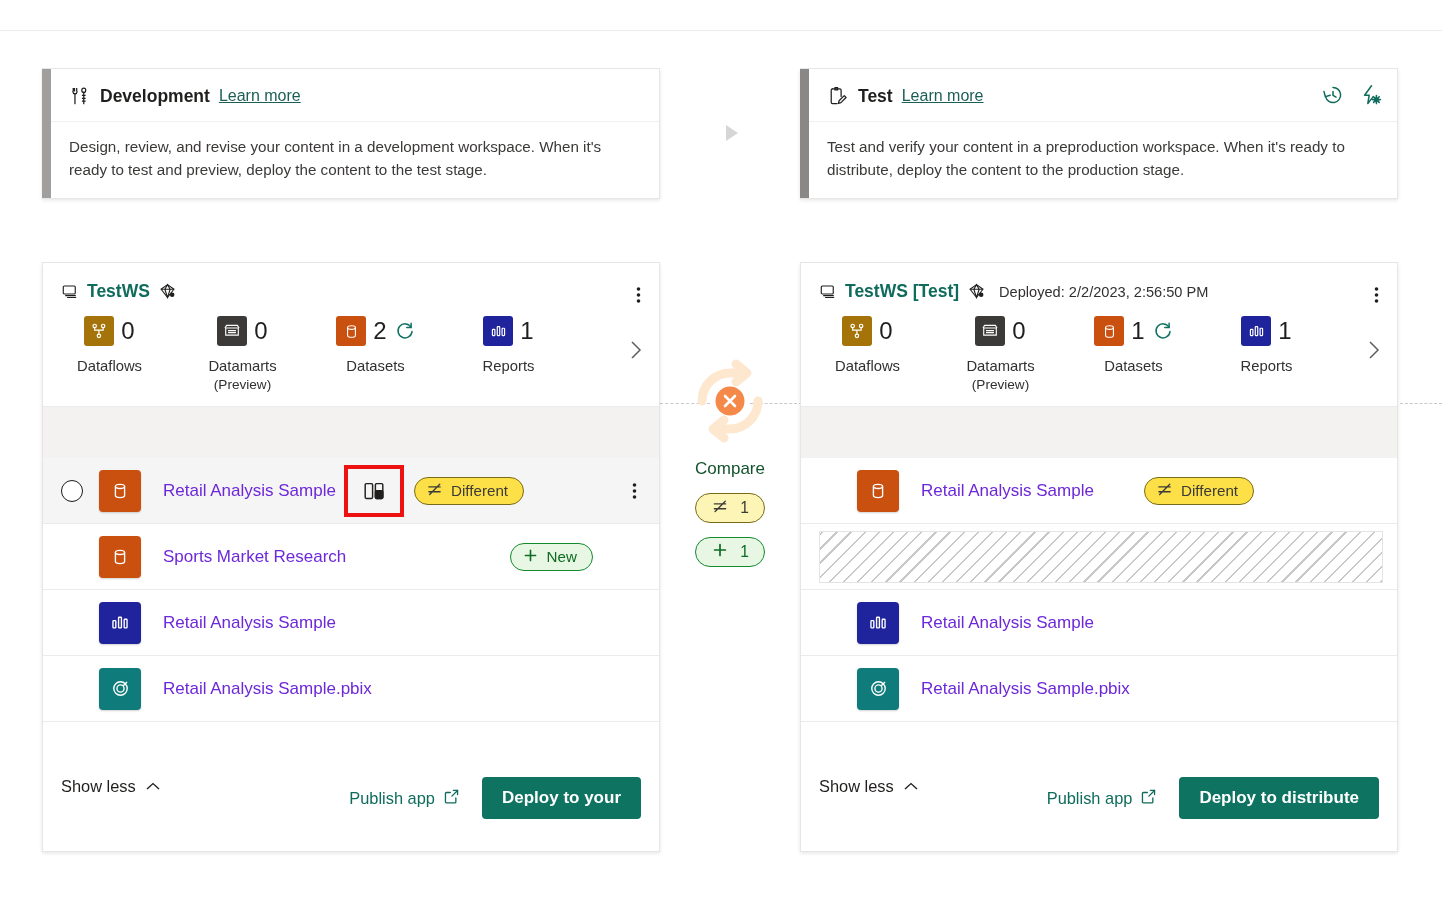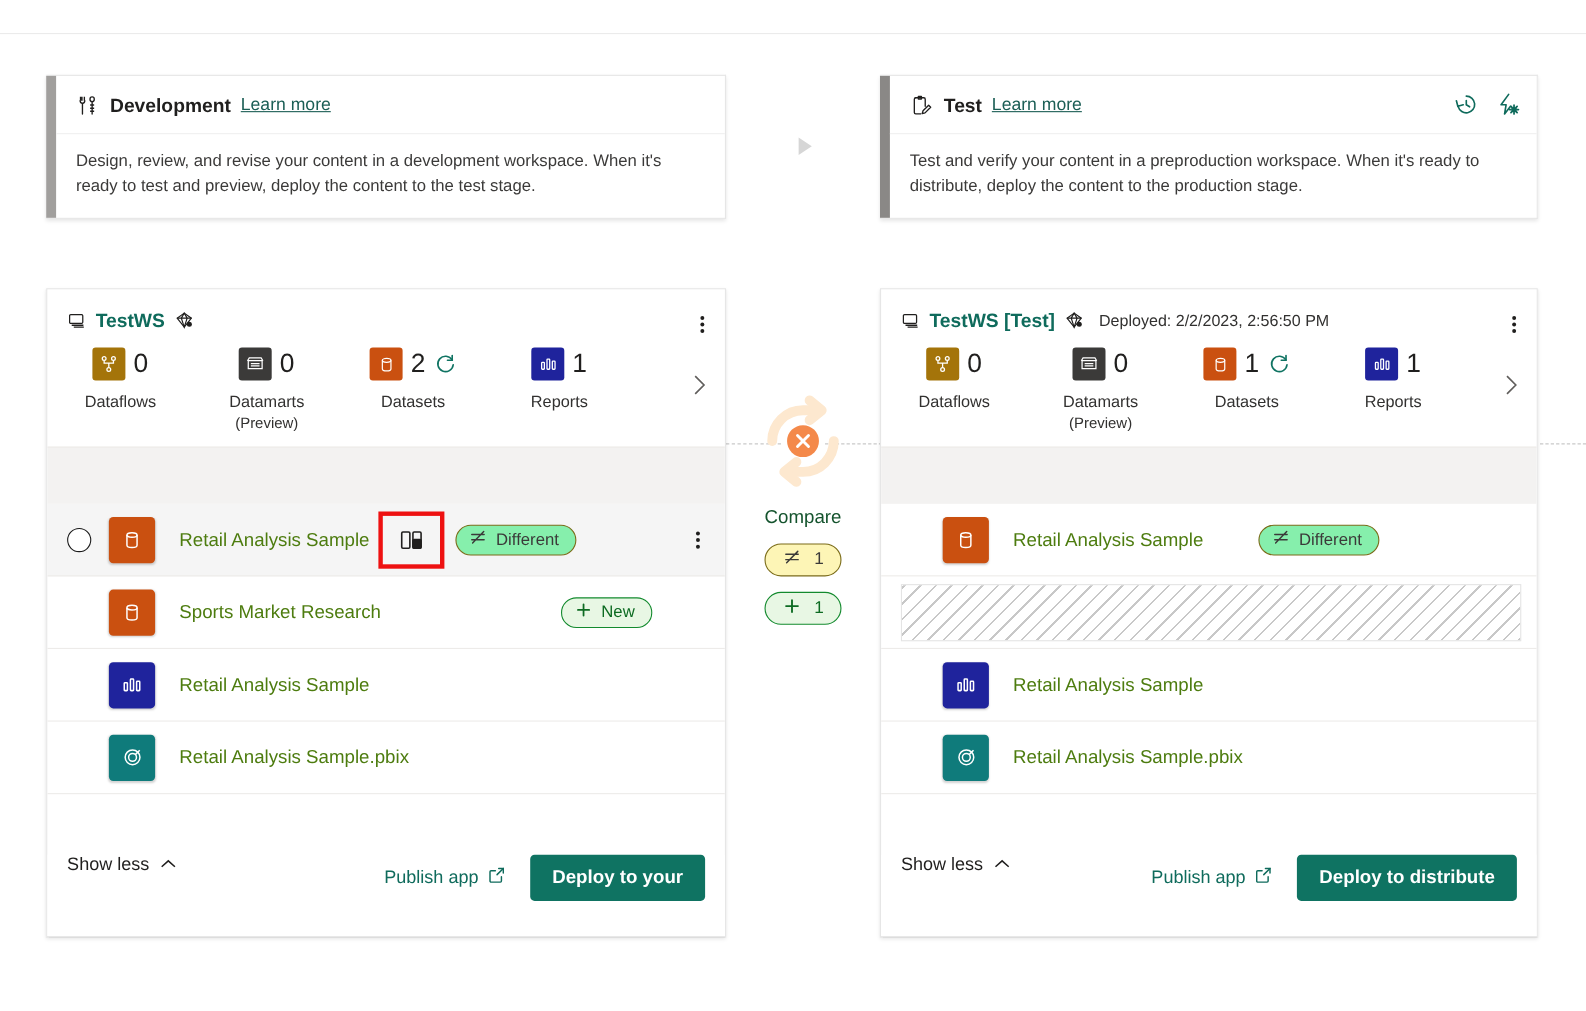--- a/index.html
+++ b/index.html
@@ -122,37 +122,37 @@
     border: 1.6px solid #1a1a1a; background: #fff;
     margin-right: 16px; flex: 0 0 22px; cursor: pointer;
   }
   .row-spacer { width: 38px; flex: 0 0 38px; }
   .row-tile {
     width: 42px; height: 42px; border-radius: 4px; flex: 0 0 42px;
     display: inline-flex; align-items: center; justify-content: center;
     box-shadow: 0 1px 2px rgba(0,0,0,.18);
   }
   .row-name {
-    margin-left: 22px; font-size: 17px; color: #4d7c0f; white-space: nowrap;
+    margin-left: 22px; font-size: 17px; color: #6d28d9; white-space: nowrap;
   }
   .compare-btn {
     margin-left: 17px; width: 38px; height: 34px;
     display: inline-flex; align-items: center; justify-content: center;
     cursor: pointer;
   }
   .compare-btn.highlight {
     outline: 4px solid #ee1111; outline-offset: 0px;
     width: 52px; height: 44px; margin-left: 12px;
   }
   .badge {
     margin-left: 14px; display: inline-flex; align-items: center; gap: 8px;
     height: 28px; padding: 0 15px 0 11px; border-radius: 15px;
     font-size: 15.2px; cursor: pointer; white-space: nowrap;
   }
-  .badge-diff { background: #86efac; border: 1.3px solid #7a6b18; color: #3b3a39; }
+  .badge-diff { background: #fde047; border: 1.3px solid #7a6b18; color: #3b3a39; }
   .badge-new  { background: #e8f7e4; border: 1.3px solid #138a2e; color: #0d6b22; }
   .row-more {
     margin-left: auto; cursor: pointer; padding: 2px 8px;
     display: inline-flex; align-items: center;
   }
   .badge-right-anchor { margin-left: auto; }
 
   .hatch-row {
     height: 66px; border-bottom: 1px solid #edebe9;
     display: flex; align-items: center; padding: 0 14px 0 18px;

